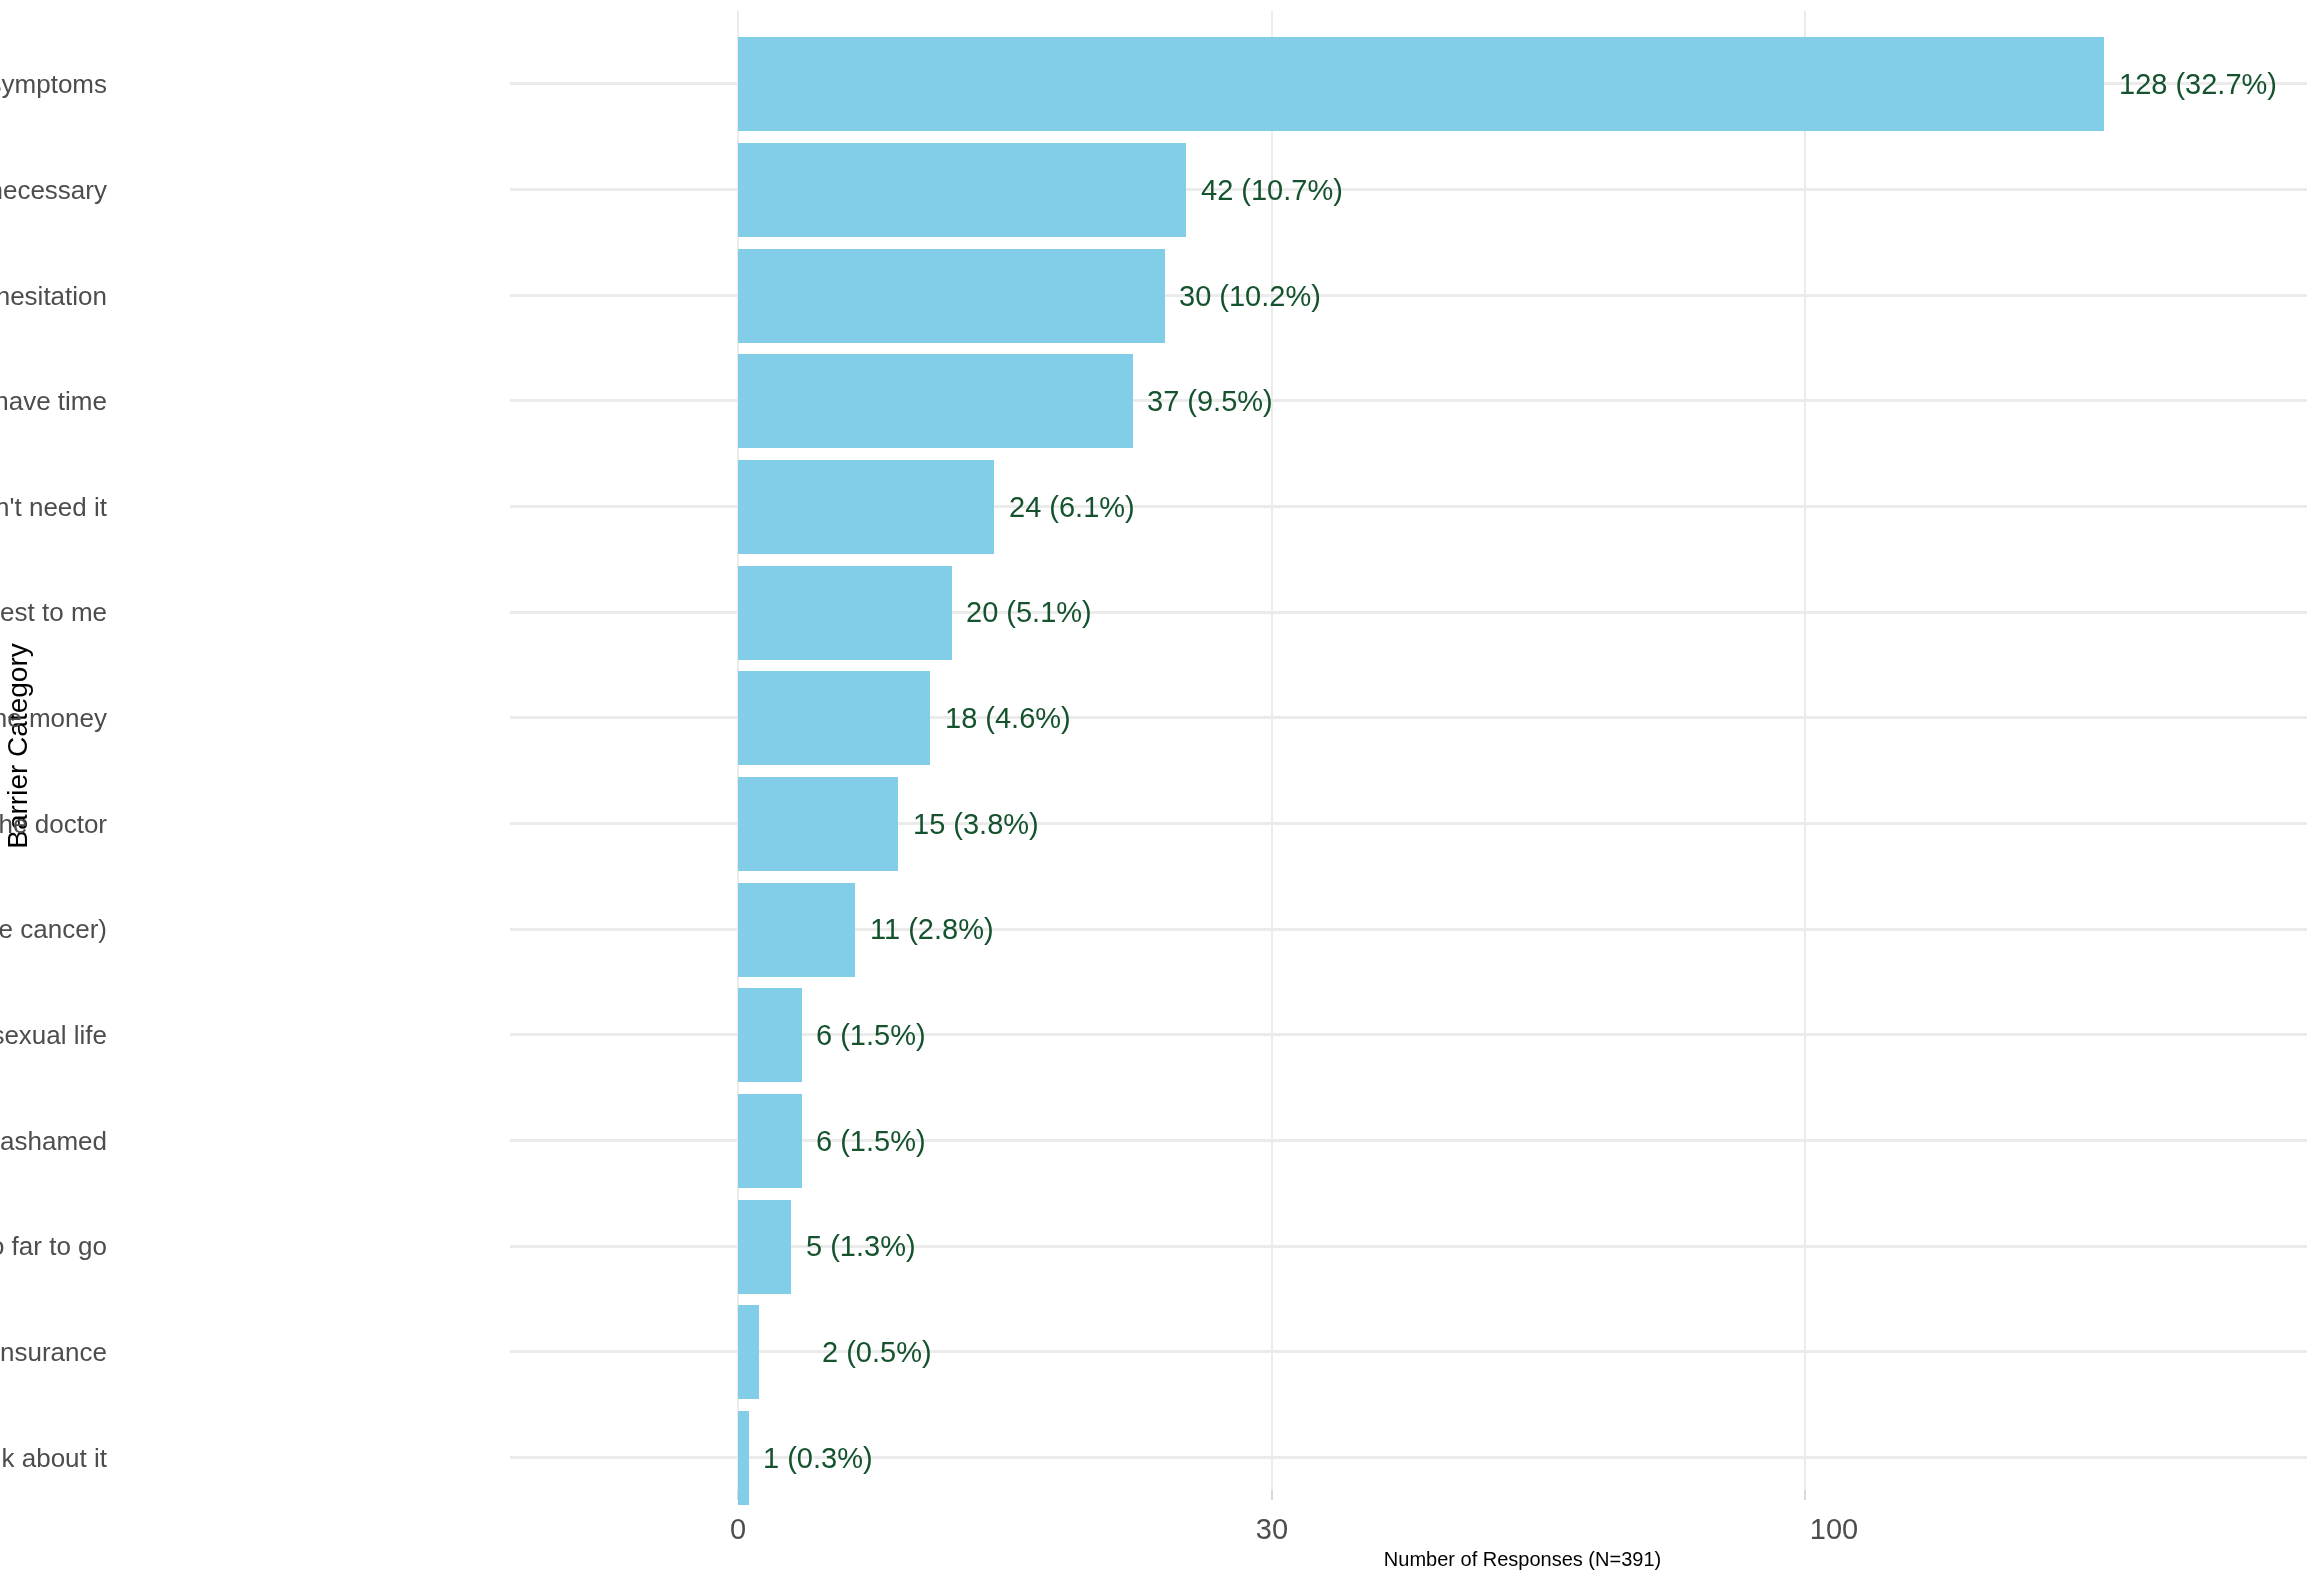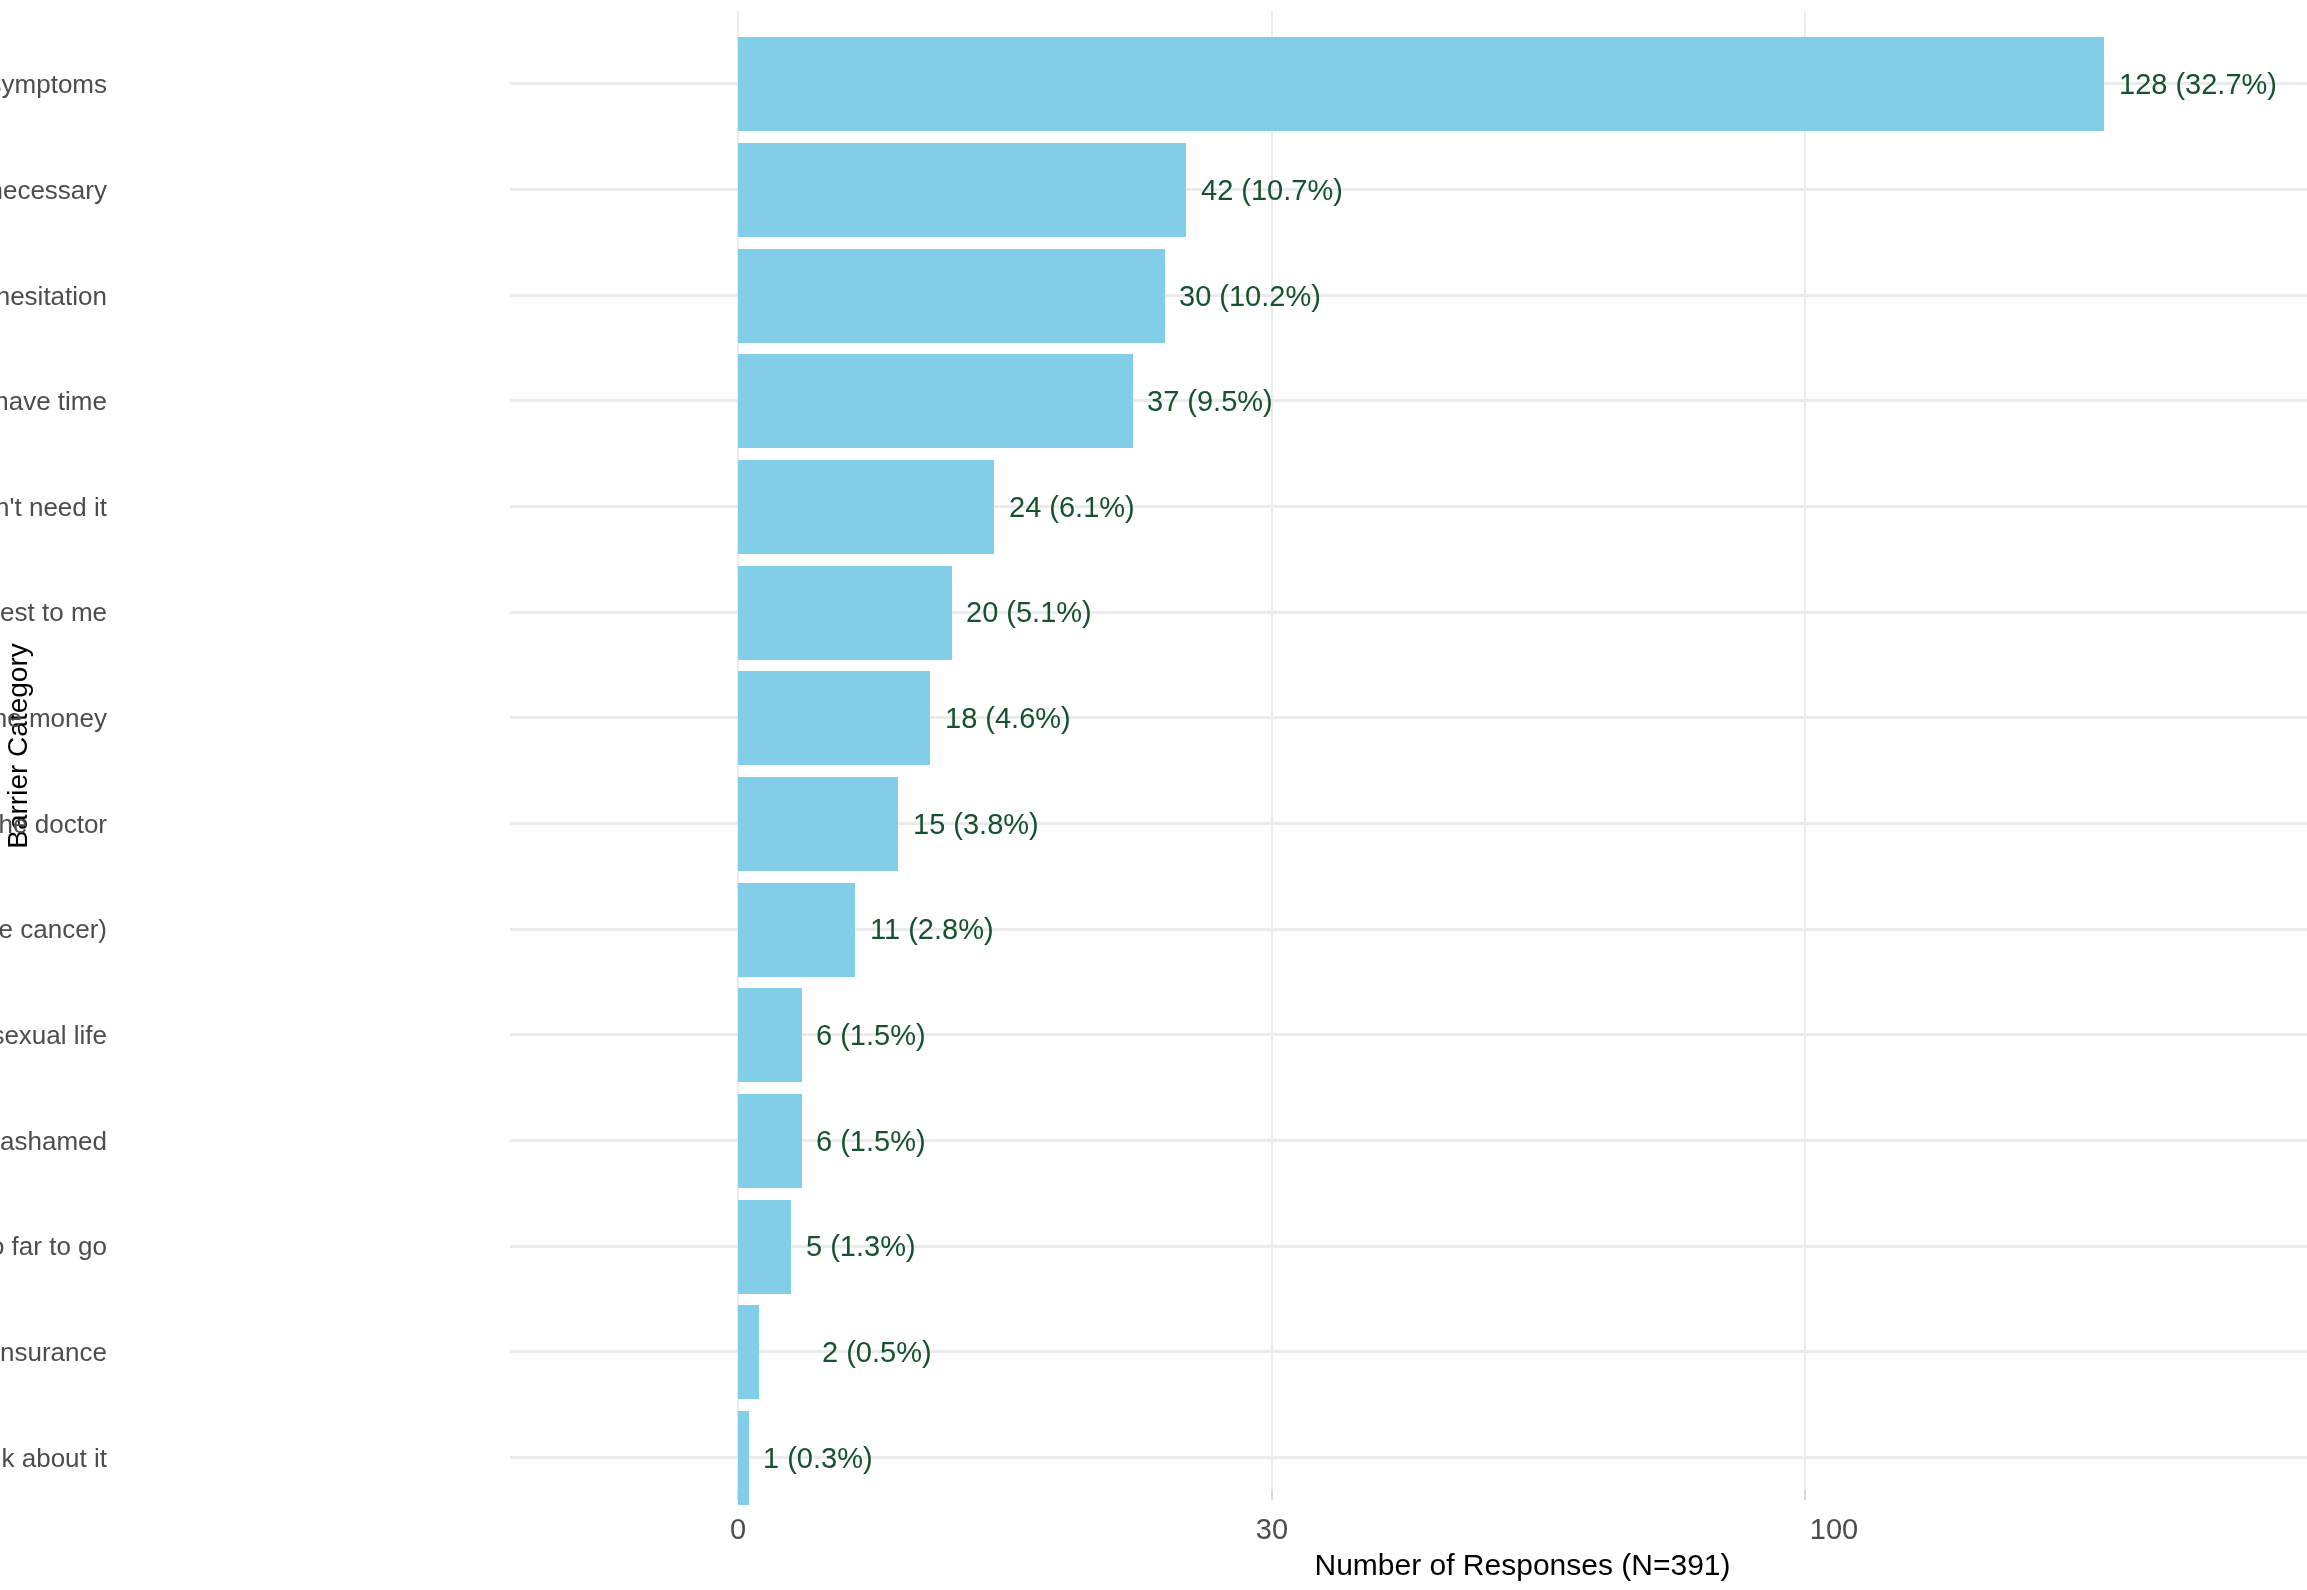--- a/index.html
+++ b/index.html
@@ -105,21 +105,21 @@
     color: #4D4D4D;
     transform: translateX(-50%);
     white-space: nowrap;
   }
   #x-axis-title {
     position: absolute;
     left: 738px;
     width: 1569px;
     top: 1548px;
     text-align: center;
-    font-size: 30px;
+    font-size: 20px;
     color: #000000;
     white-space: nowrap;
   }
 </style>
 </head>
 <body>
 
 <div id="figure">
 
   <div id="y-axis-title">

